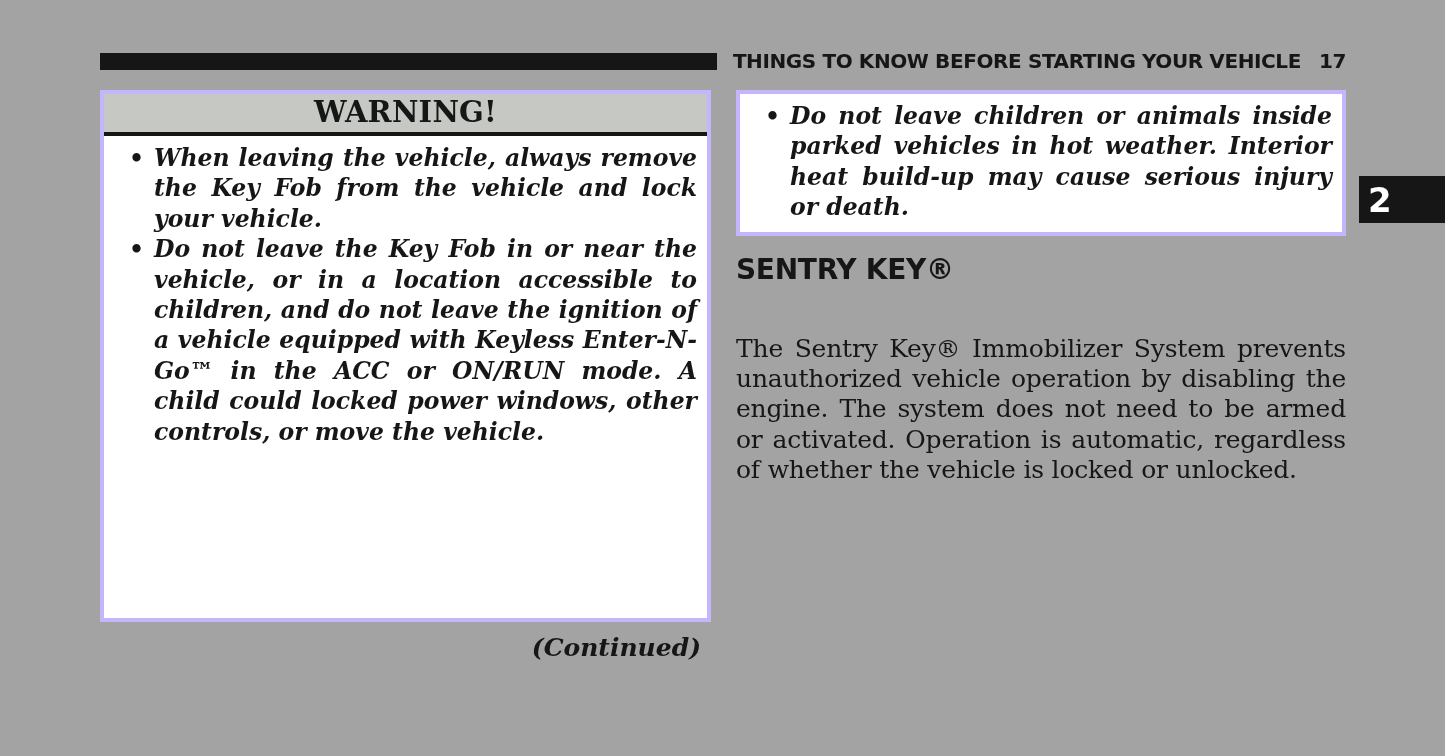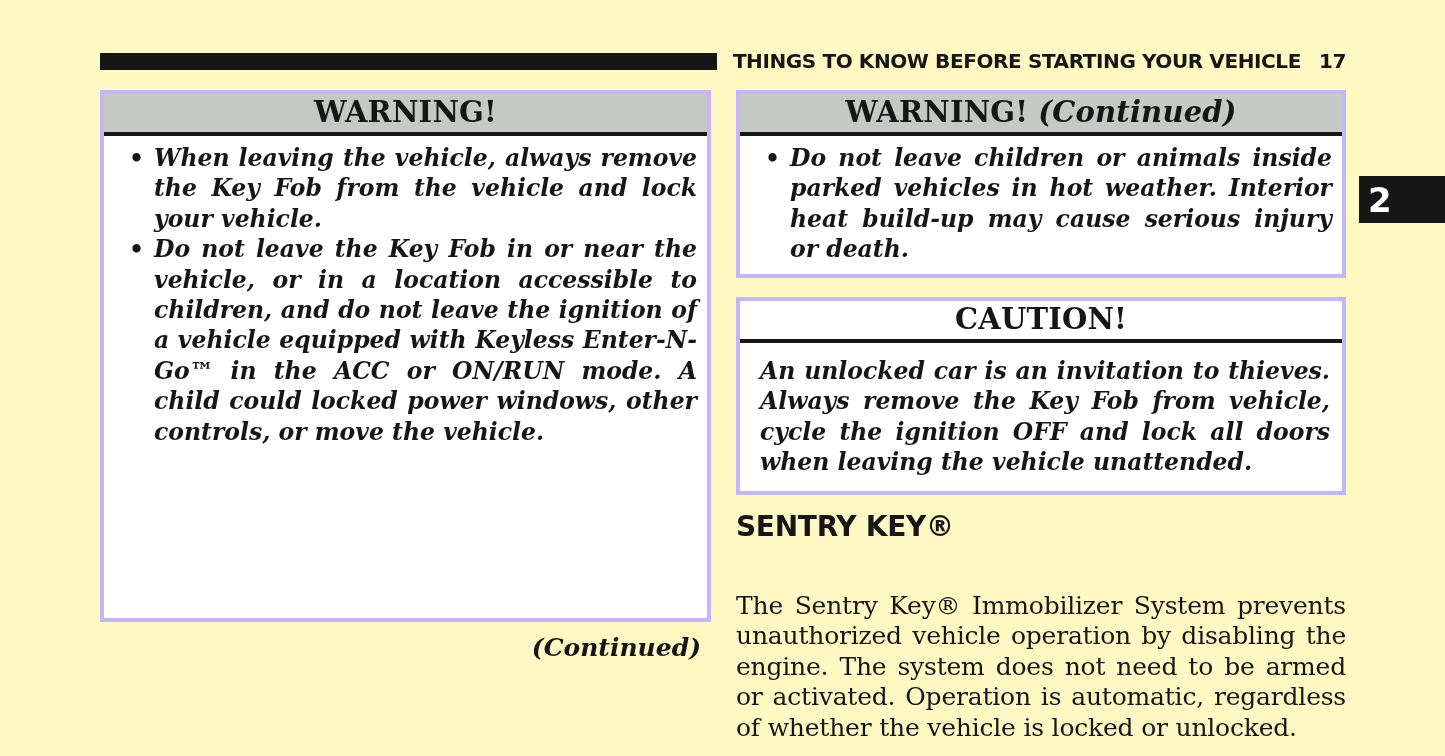--- a/index.html
+++ b/index.html
@@ -3,21 +3,21 @@
 <meta charset="utf-8">
 <style>
   * { margin:0; padding:0; box-sizing:border-box; }
   html,body { background:#ffffff; }
   body {
     width:1445px; height:756px;
     font-family:"DejaVu Serif", serif;
     color:#161616;
     overflow:hidden;
   }
-  .page { position:relative; width:1445px; height:756px; background:#fef9c3; }
+  .page { position:relative; width:1445px; height:756px; background:#a3a3a3; }
 
   
   .header-row {
     position:absolute; left:100px; top:49px; width:1246px;
     display:flex; align-items:center;
   }
   .header-bar { flex:1 1 auto; height:17px; background:#161616; margin-right:16px; }
   .header-title, .header-page-num {
     font-family:"DejaVu Sans", "Liberation Sans", sans-serif;
     font-weight:bold; font-size:20px; letter-spacing:-0.4px;
@@ -122,38 +122,27 @@
           </ul>
       </div>
     </div>
   </div>
 
   <div class="continued-note">(Continued)</div>
 
   <div class="col-right">
 
     <div class="alert-box">
-      <div class="box-header">
-        <span>WARNING!</span><span class="hdr-suffix">(Continued)</span>
-      </div>
       <div class="box-body">
         <ul class="bullets">
             <li class="bullet-item">Do not leave children or animals inside parked vehicles in hot weather. Interior heat build-up may cause serious injury or death.</li>
           </ul>
       </div>
     </div>
 
-    <div class="alert-box" style="margin-bottom:17px;">
-      <div class="box-header white-bg">
-        <span>CAUTION!</span>
-      </div>
-      <div class="box-body">
-        <p class="caution-text">An unlocked car is an invitation to thieves. Always remove the Key Fob from vehicle, cycle the ignition OFF and lock all doors when leaving the vehicle unattended.</p>
-      </div>
-    </div>
 
     <div>
       <h2 class="section-heading">SENTRY KEY®</h2>
       <p class="section-body">The Sentry Key® Immobilizer System prevents unauthorized vehicle operation by disabling the engine. The system does not need to be armed or activated. Operation is automatic, regardless of whether the vehicle is locked or unlocked.</p>
     </div>
 
   </div>
 
 </div>
 

